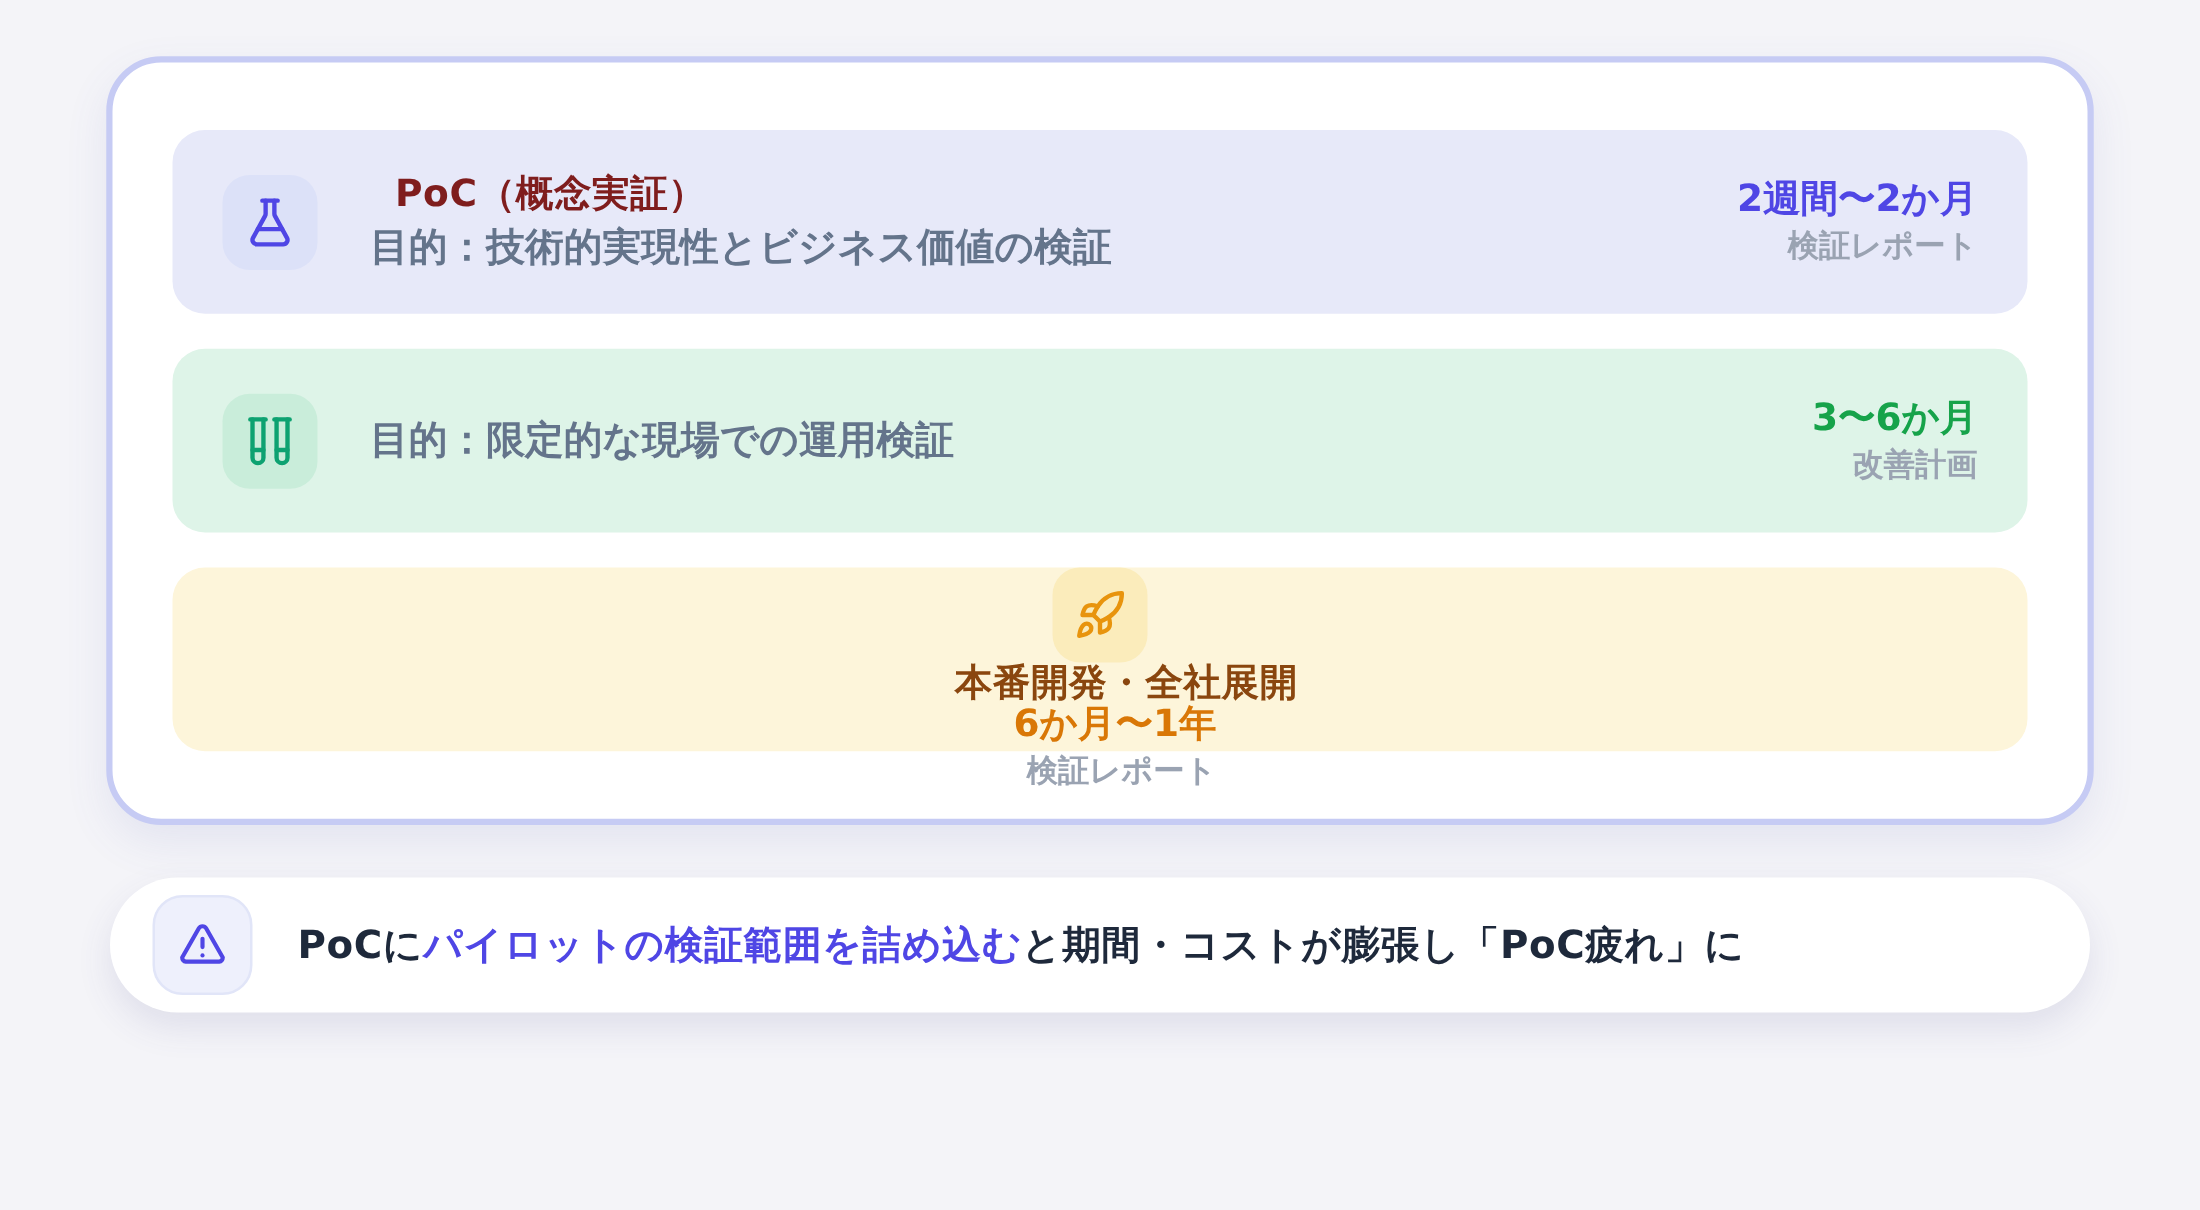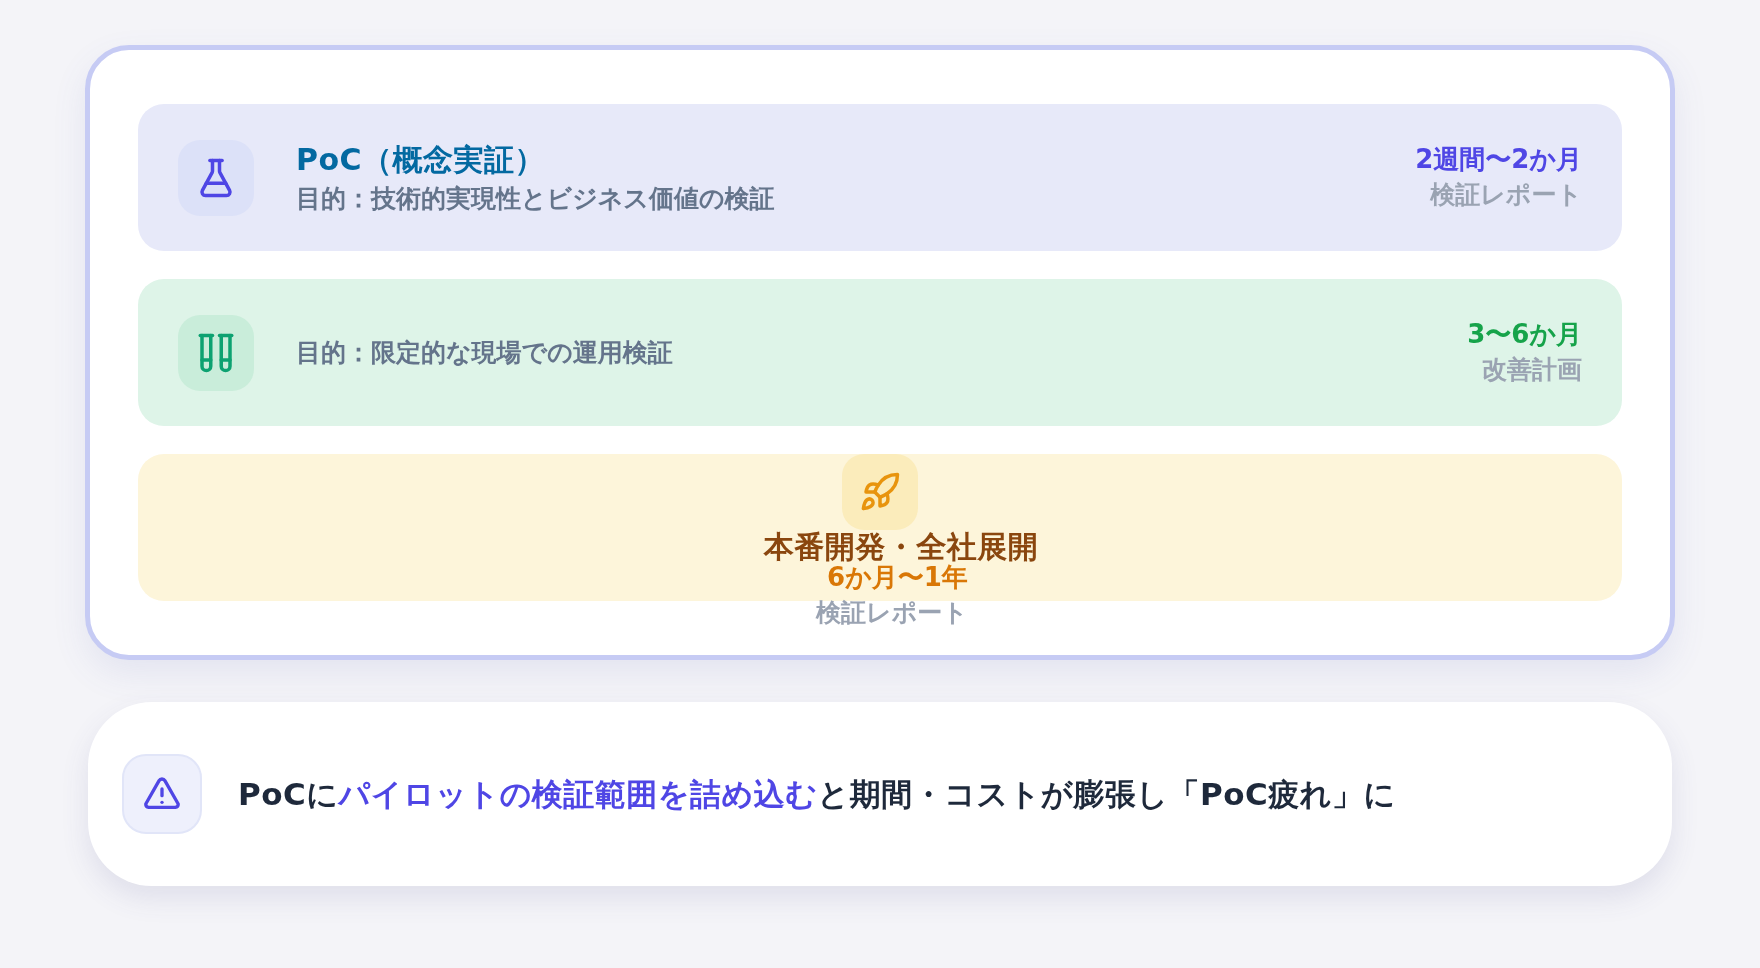--- a/index.html
+++ b/index.html
@@ -65,55 +65,55 @@
     flex: 1 1 auto;
     min-width: 0;
   }
   .stage-title {
     font-size: 30px;
     font-weight: 700;
     line-height: 1.1;
     letter-spacing: 0.5px;
   }
   .stage-purpose {
-    font-size: 25px;
+    font-size: 31px;
     font-weight: 600;
     color: #64748b;
     line-height: 1.1;
   }
 
   .stage-side {
     margin-left: 24px;
     display: flex;
     flex-direction: column;
     gap: 9px;
     align-items: flex-end;
     text-align: right;
     flex: 0 0 auto;
   }
   .stage-duration {
-    font-size: 26px;
+    font-size: 30px;
     font-weight: 700;
     line-height: 1.1;
   }
   .stage-deliverable {
     font-size: 25px;
     font-weight: 600;
     color: #9aa3b2;
     line-height: 1.1;
     font-family: Liberation Mono, monospace;
   }
 
   
   .warning-card {
     position: absolute;
     left: 88px;
     top: 702px;
     width: 1584px;
-    height: 184px;
+    height: 108px;
     box-sizing: border-box;
     background: #ffffff;
     border-radius: 64px;
     box-shadow: 0 12px 28px rgba(70, 75, 140, 0.12);
     display: flex;
     align-items: center;
     padding: 0 34px;
   }
   .warning-chip {
     width: 80px;
@@ -152,21 +152,21 @@
 
   <section class="stage-row" style="background-color: rgb(231, 233, 249);">
     <div class="chip" style="background-color: rgb(220, 225, 248); color: rgb(79, 70, 229);">
       <svg viewBox="0 0 24 24" fill="none" stroke="currentColor" stroke-width="2" stroke-linecap="round" stroke-linejoin="round">
         <path d="M14 2v6a2 2 0 0 0 .245.96l5.51 10.08A2 2 0 0 1 18 22H6a2 2 0 0 1-1.755-2.96l5.51-10.08A2 2 0 0 0 10 8V2"></path>
         <path d="M6.453 15h11.094"></path>
         <path d="M8.5 2h7"></path>
       </svg>
     </div>
     <div class="stage-main">
-      <div class="stage-title" style="color: #0369a1;">PoC（概念実証）</div>
+      <div class="stage-title" style="color: #7f1d1d; margin-left: 20px;">PoC（概念実証）</div>
       <div class="stage-purpose">目的：技術的実現性とビジネス価値の検証</div>
     </div>
     <div class="stage-side">
       <div class="stage-duration" style="color: rgb(79, 70, 229);">2週間〜2か月</div>
       <div class="stage-deliverable">検証レポート</div>
     </div>
   </section>
 
   <section class="stage-row" style="background-color: rgb(222, 244, 232);">
     <div class="chip" style="background-color: rgb(201, 237, 218); color: rgb(13, 162, 113);">

